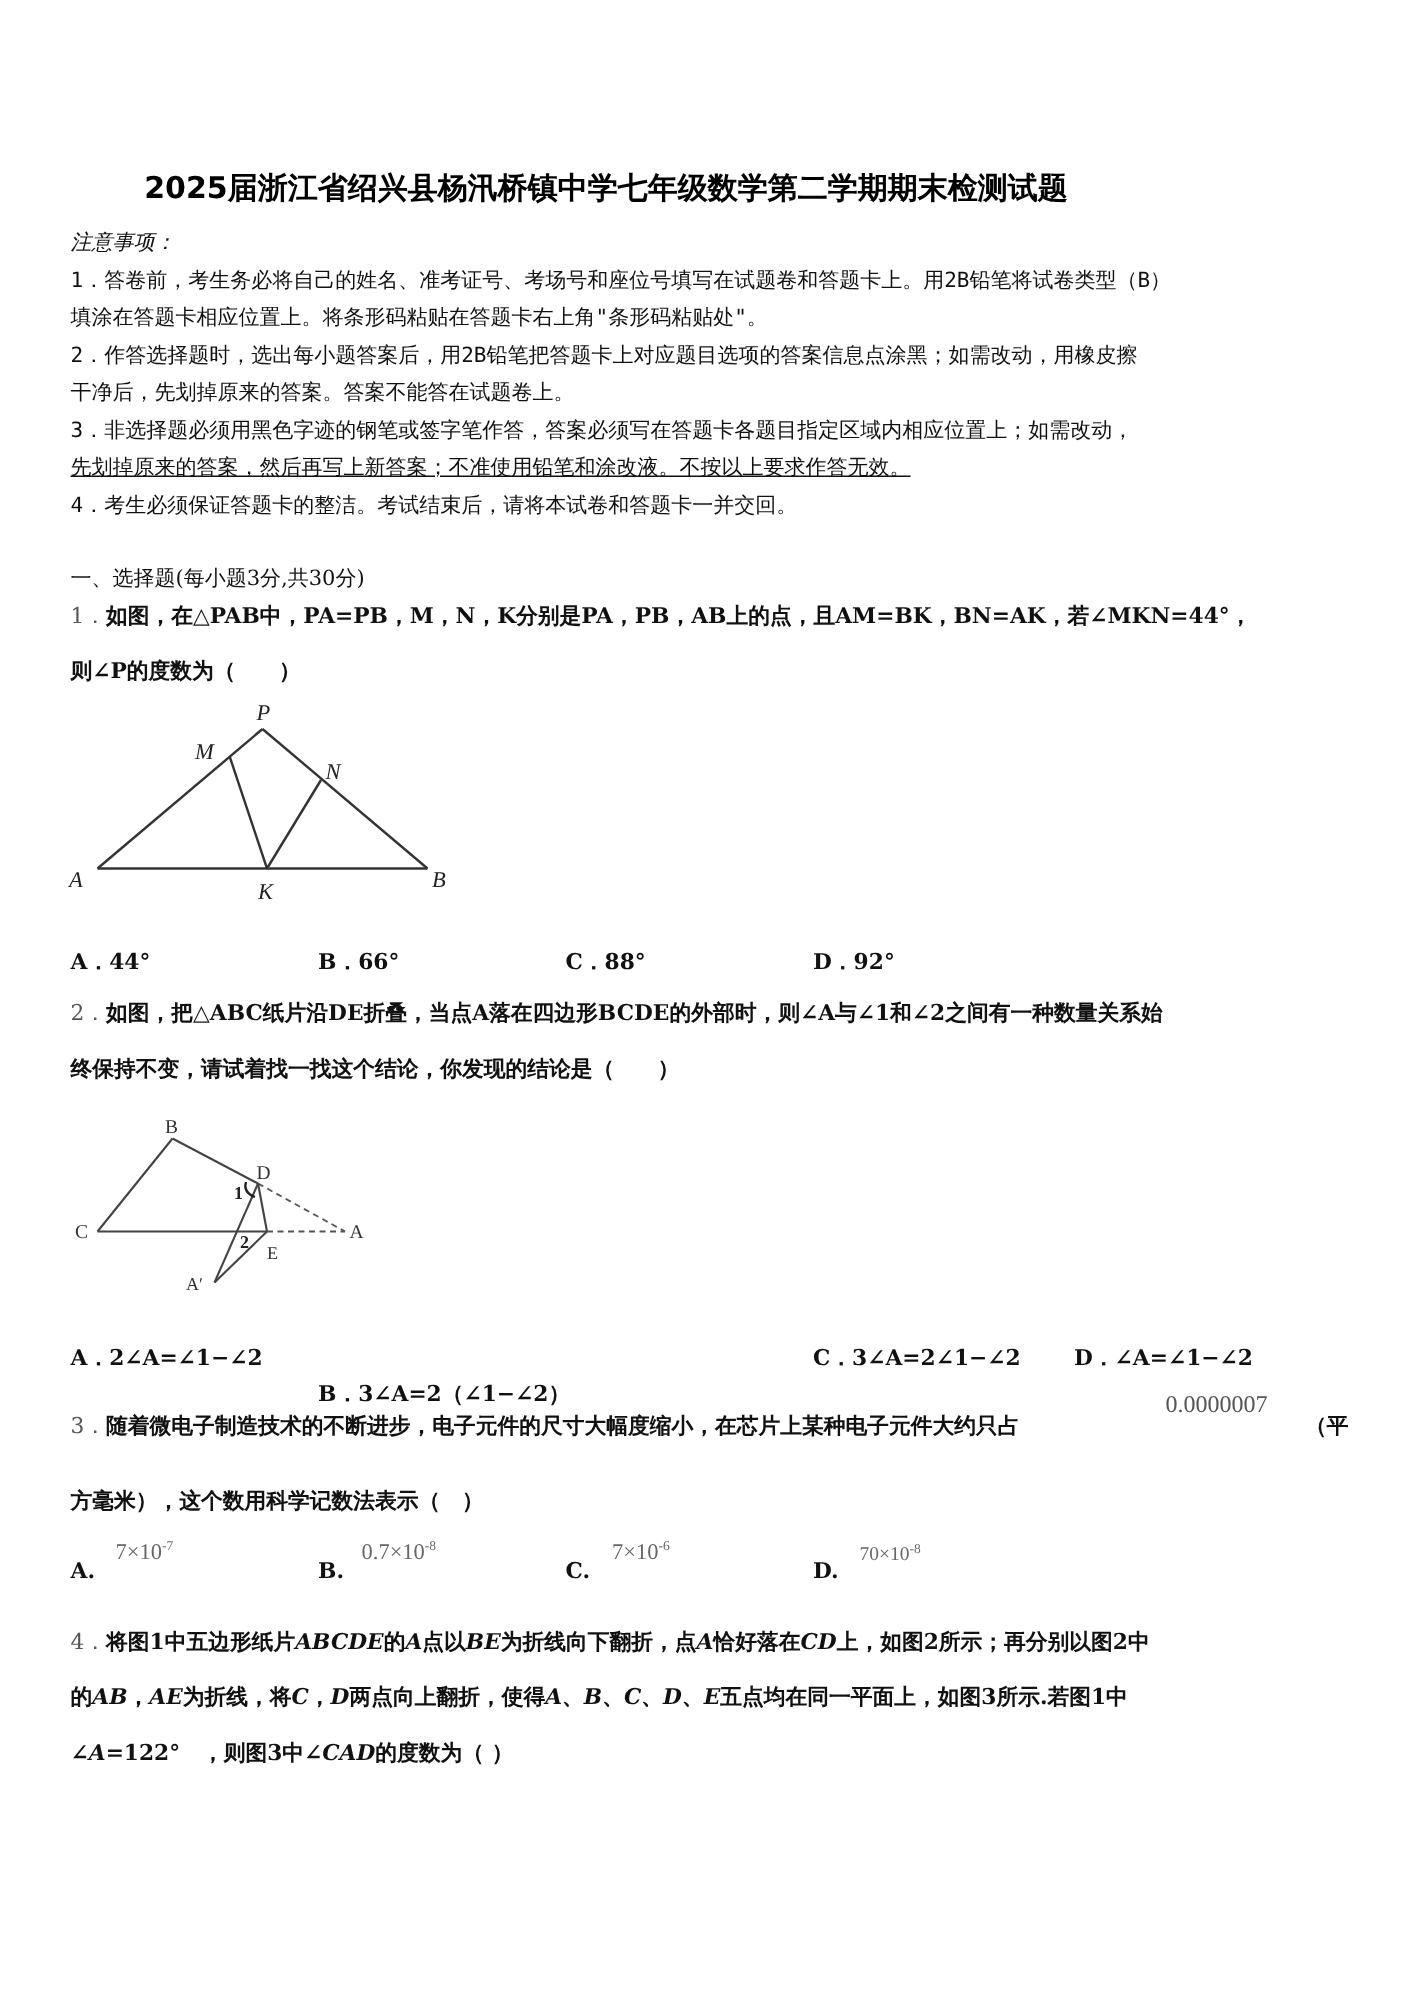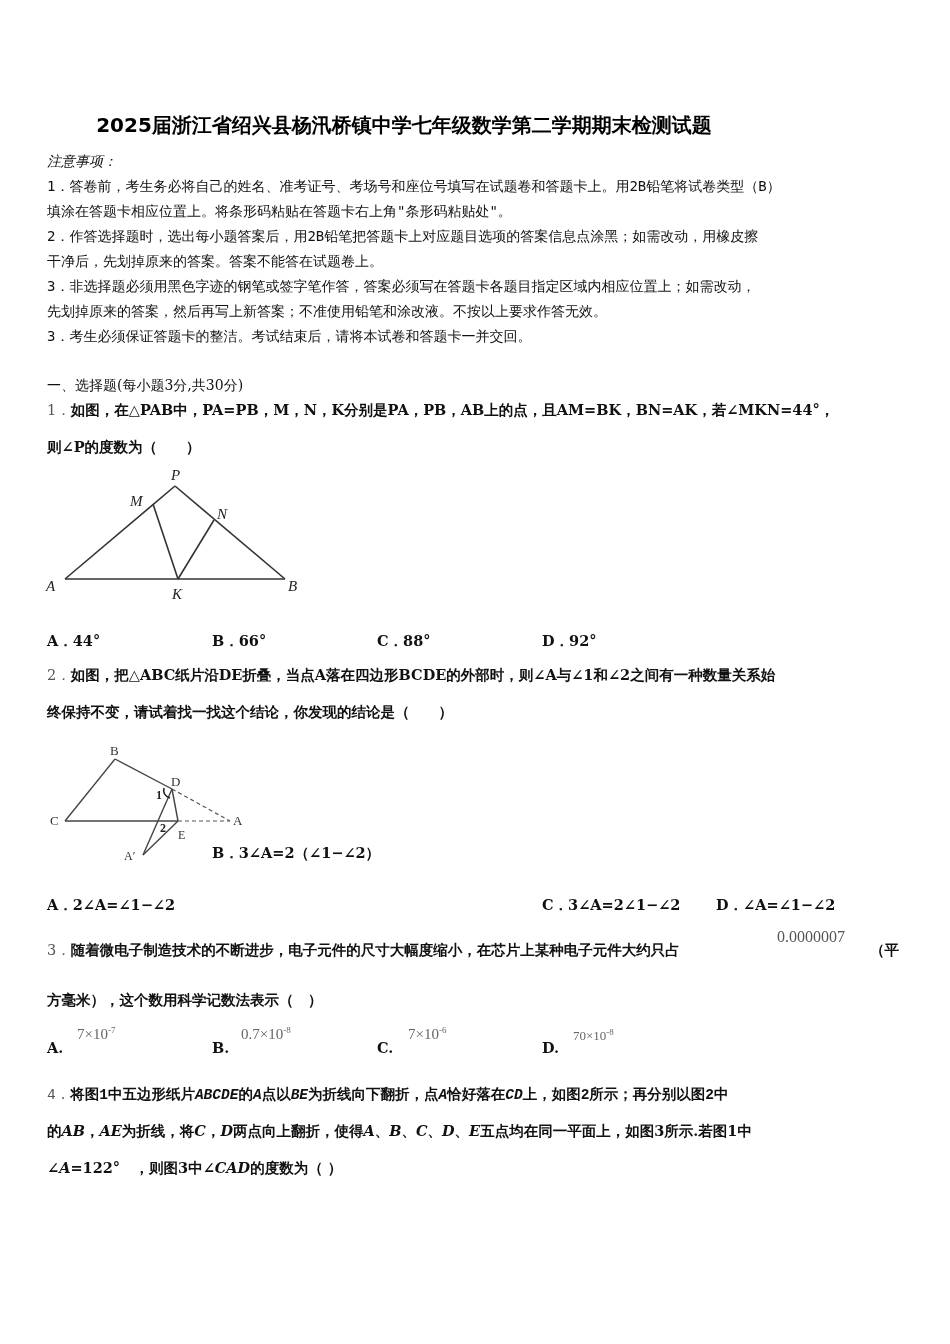--- a/index.html
+++ b/index.html
@@ -22,22 +22,22 @@
 <body>
 
 <div class="title">2025届浙江省绍兴县杨汛桥镇中学七年级数学第二学期期末检测试题</div>
 
 <div class="line notice" style="top:153px;font-style:italic;">注意事项：</div>
 <div class="line notice" style="top:178px;">1．答卷前，考生务必将自己的姓名、准考证号、考场号和座位号填写在试题卷和答题卡上。用2B铅笔将试卷类型（B）</div>
 <div class="line notice" style="top:203px;">填涂在答题卡相应位置上。将条形码粘贴在答题卡右上角"条形码粘贴处"。</div>
 <div class="line notice" style="top:228px;">2．作答选择题时，选出每小题答案后，用2B铅笔把答题卡上对应题目选项的答案信息点涂黑；如需改动，用橡皮擦</div>
 <div class="line notice" style="top:253px;">干净后，先划掉原来的答案。答案不能答在试题卷上。</div>
 <div class="line notice" style="top:278px;">3．非选择题必须用黑色字迹的钢笔或签字笔作答，答案必须写在答题卡各题目指定区域内相应位置上；如需改动，</div>
-<div class="line notice" style="top:303px;">先划掉原来的答案，然后再写上新答案；不准使用铅笔和涂改液。不按以上要求作答无效。</div>
-<div class="line notice" style="top:328px;">3．考生必须保证答题卡的整洁。考试结束后，请将本试卷和答题卡一并交回。</div>
+<div class="line notice" style="top:303px;text-decoration:underline;">先划掉原来的答案，然后再写上新答案；不准使用铅笔和涂改液。不按以上要求作答无效。</div>
+<div class="line notice" style="top:328px;">4．考生必须保证答题卡的整洁。考试结束后，请将本试卷和答题卡一并交回。</div>
 
 <div class="line" style="top:377px; font-size:14px;">一、选择题(每小题3分,共30分)</div>
 
 <div class="line q" style="top:401px;">
   <span class="qnum">1．</span><span>如图，在△PAB中，PA=PB，M，N，K分别是PA，PB，AB上的点，且AM=BK，BN=AK，若∠MKN=44°，</span>
 </div>
 <div class="line q" style="top:438px;">则∠P的度数为（　　）</div>
 
 <svg class="fig" style="left:44px; top:462px;" width="260" height="145" viewBox="0 0 260 145">
   <line x1="21" y1="117" x2="131" y2="24" stroke="#333" stroke-width="1.6"></line>
@@ -77,41 +77,41 @@
   <text x="6" y="85" font-family="Liberation Serif, serif" font-size="13" fill="#333">C</text>
   <text x="127" y="46" font-family="Liberation Serif, serif" font-size="13" fill="#333">D</text>
   <text x="189" y="85" font-family="Liberation Serif, serif" font-size="13" fill="#333">A</text>
   <text x="134" y="99" font-family="Liberation Serif, serif" font-size="12" fill="#333">E</text>
   <text x="80" y="120" font-family="Liberation Serif, serif" font-size="12" fill="#333">A′</text>
   <text x="112" y="59" font-family="Liberation Serif, serif" font-size="12" font-weight="bold" fill="#222">1</text>
   <text x="116" y="92" font-family="Liberation Serif, serif" font-size="12" font-weight="bold" fill="#222">2</text>
 </svg>
 
 <div class="opt" style="top:896px; left:47px;"><span>A．</span><span>2∠A=∠1−∠2</span></div>
-<div class="opt" style="top:844px; left:212px;"><span>B．</span><span>3∠A=2（∠1−∠2）</span></div>
+<div class="opt" style="top:920px; left:212px;"><span>B．</span><span>3∠A=2（∠1−∠2）</span></div>
 <div class="opt" style="top:896px; left:542px;"><span>C．</span><span>3∠A=2∠1−∠2</span></div>
 <div class="opt" style="top:896px; left:716px;"><span>D．</span><span>∠A=∠1−∠2</span></div>
 
 <div class="line q" style="top:941px;">
   <span class="qnum">3．</span><span>随着微电子制造技术的不断进步，电子元件的尺寸大幅度缩小，在芯片上某种电子元件大约只占</span>
 </div>
 <div class="math" style="position:absolute; top:928px; left:777px; font-size:16px; color:#555;">0.0000007</div>
 <div class="line q" style="top:941px; left:870px;">（平</div>
 <div class="line q" style="top:991px;">方毫米），这个数用科学记数法表示（　）</div>
 
 <div class="opt" style="top:1039px; left:47px;"><span>A.</span></div>
 <div class="math" style="position:absolute; top:1025px; left:77px;"><span>7×10</span><sup>-7</sup></div>
 <div class="opt" style="top:1039px; left:212px;"><span>B.</span></div>
 <div class="math" style="position:absolute; top:1025px; left:241px;"><span>0.7×10</span><sup>-8</sup></div>
 <div class="opt" style="top:1039px; left:377px;"><span>C.</span></div>
 <div class="math" style="position:absolute; top:1025px; left:408px;"><span>7×10</span><sup>-6</sup></div>
 <div class="opt" style="top:1039px; left:542px;"><span>D.</span></div>
 <div class="math" style="position:absolute; top:1027px; left:573px; font-size:13px;"><span>70×10</span><sup>-8</sup></div>
 
-<div class="line q" style="top:1085px;font-family:Liberation Mono, monospace;">
+<div class="line q" style="top:1085px;">
   <span class="qnum">4．</span><span>将图1中五边形纸片</span><span class="it">ABCDE</span><span>的</span><span class="it">A</span><span>点以</span><span class="it">BE</span><span>为折线向下翻折，点</span><span class="it">A</span><span>恰好落在</span><span class="it">CD</span><span>上，如图2所示；再分别以图2中</span>
 </div>
 <div class="line q" style="top:1122px;">
   <span>的</span><span class="it">AB</span><span>，</span><span class="it">AE</span><span>为折线，将</span><span class="it">C</span><span>，</span><span class="it">D</span><span>两点向上翻折，使得</span><span class="it">A</span><span>、</span><span class="it">B</span><span>、</span><span class="it">C</span><span>、</span><span class="it">D</span><span>、</span><span class="it">E</span><span>五点均在同一平面上，如图3所示.若图1中</span>
 </div>
 <div class="line q" style="top:1159px;">
   <span>∠</span><span class="it">A</span><span>=122°　，则图3中∠</span><span class="it">CAD</span><span>的度数为（ ）</span>
 </div>
 
 </body></html>

